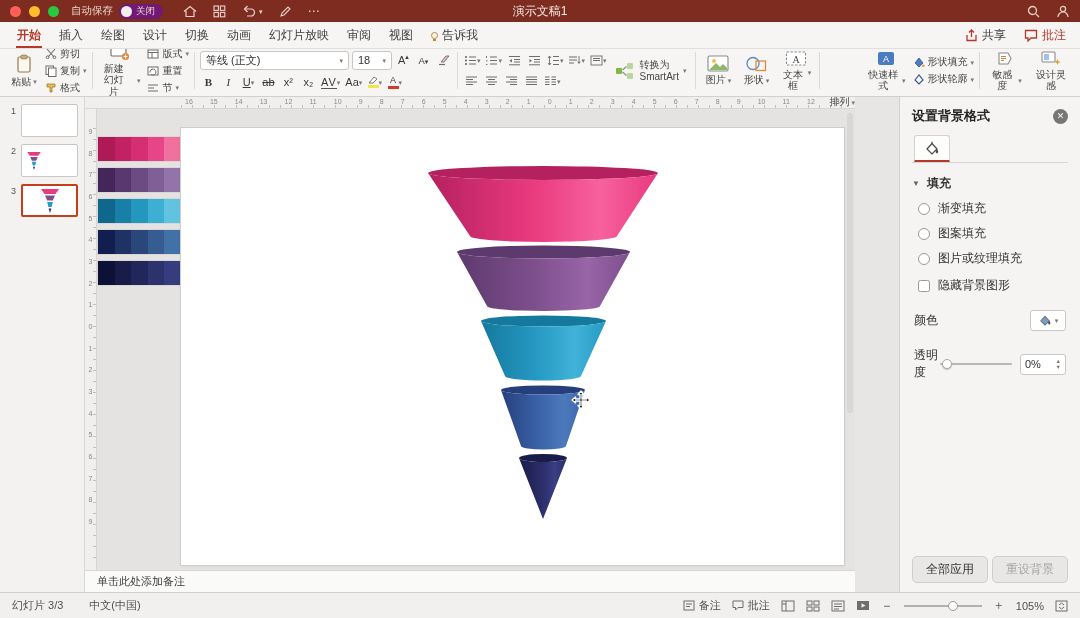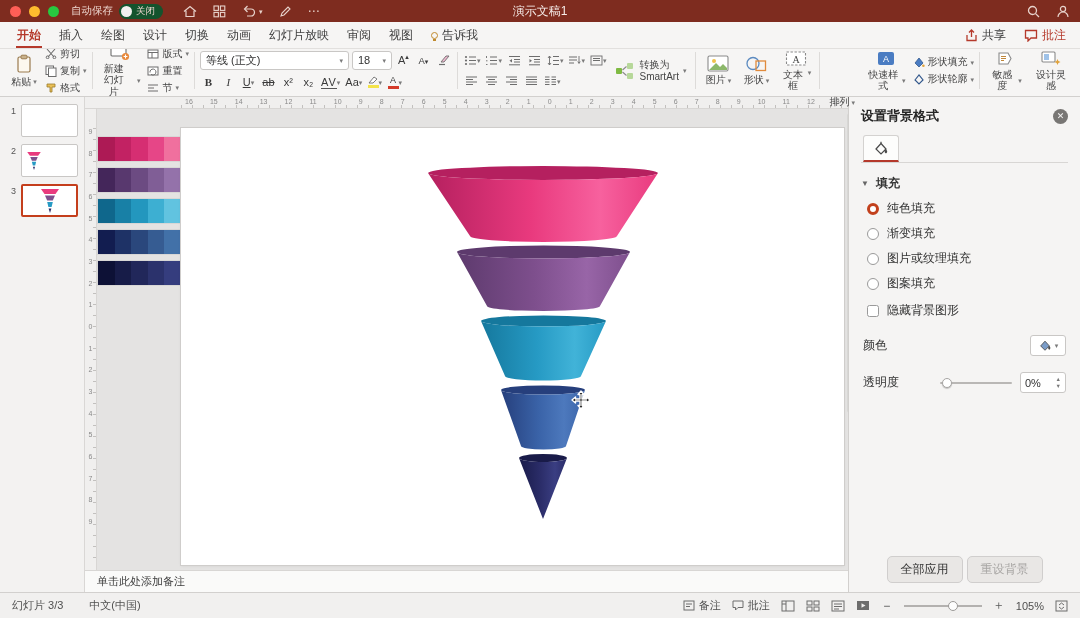--- a/index.html
+++ b/index.html
@@ -6,21 +6,21 @@
   html,body { background:#d8d6d4; }
   body { font-family:"Liberation Sans","DejaVu Sans",sans-serif; }
   .app { position:relative; width:1080px; height:618px; background:#e8e6e5; overflow:hidden; color:#333; font-size:12px; }
 
   
   .titlebar { position:absolute; top:0; left:0; right:0; height:22px; background:#7e2c1f; display:flex; align-items:center; z-index:30; }
   .traffic { display:flex; gap:8px; padding:0 12px 0 10px; }
   .dot { width:11px; height:11px; border-radius:50%; }
   .dot.red{background:#ff5f57;} .dot.yellow{background:#febc2e;} .dot.green{background:#28c840;}
   .autosave { display:flex; align-items:center; gap:6px; font-size:10.5px; color:#ecd4cd; }
-  .toggle { display:flex; align-items:center; gap:4px; background:#14532d; border-radius:9px; padding:1px 8px 1px 2px; font-size:9.5px; color:#ecd4cd; }
+  .toggle { display:flex; align-items:center; gap:4px; background:#701a75; border-radius:9px; padding:1px 8px 1px 2px; font-size:9.5px; color:#ecd4cd; }
   .knob { width:11px; height:11px; border-radius:50%; background:#f2efee; }
   .tb-icons { display:flex; align-items:center; gap:16px; margin-left:20px; }
   .tb-ic { display:flex; align-items:center; gap:2px; }
   .tb-title { position:absolute; left:300px; right:300px; text-align:center; font-size:12px; color:#f6ece9; pointer-events:none; }
   .tb-right { position:absolute; right:10px; display:flex; gap:16px; align-items:center; }
 
   
   .tabsrow { position:absolute; top:22px; left:0; right:0; height:27px; background:#f6f5f4; border-bottom:1px solid #e2e0de; display:flex; align-items:center; padding:0 8px; z-index:25; }
   .tab { padding:4px 9px 3px; font-size:12px; color:#3e3e3e; position:relative; white-space:nowrap; display:flex; align-items:center; }
   .tab.active { color:#b5392b; font-weight:bold; }
@@ -73,21 +73,21 @@
   .slide { position:absolute; left:96px; top:31px; width:663px; height:437px; background:#fff; box-shadow:0 0 0 1px #cfcdcb, 0 1px 3px rgba(0,0,0,.08); }
   .funnel { position:absolute; left:0; top:0; width:663px; height:437px; }
   .swatches { position:absolute; left:13px; top:40px; width:83px; display:flex; flex-direction:column; gap:7px; }
   .strip { height:24px; display:flex; box-shadow:0 0 0 1px rgba(0,0,0,.05); }
   .strip div { flex:1; }
   .cursor { position:absolute; left:390px; top:262px; width:20px; height:20px; }
   .notesbar { position:absolute; left:0; right:0; bottom:0; height:22px; background:#fafaf9; border-top:1px solid #d8d6d4; font-size:11px; color:#3b3b3b; display:flex; align-items:center; padding:0 12px; }
   .vscroll { position:absolute; right:2px; top:16px; width:6px; height:300px; background:#cfcecd; border-radius:3px; opacity:.6; }
 
   
-  .rightpanel { position:absolute; top:97px; right:0; width:232px; bottom:26px; background:#f5f4f3; border-left:1px solid #d2d0ce; padding:10px 12px; z-index:20; }
+  .rightpanel { position:absolute; top:97px; right:0; width:181px; bottom:26px; background:#f5f4f3; border-left:1px solid #d2d0ce; padding:10px 12px; z-index:20; }
   .rp-header { display:flex; justify-content:space-between; align-items:center; }
   .rp-title { font-size:13px; font-weight:bold; color:#262626; }
   .rp-close { width:15px; height:15px; border-radius:50%; background:#787674; color:#f5f4f3; font-size:9px; display:flex; align-items:center; justify-content:center; line-height:1; }
   .rp-tabs { margin-top:10px; border-bottom:1px solid #d8d6d4; padding:0 2px; }
   .rp-tab { width:36px; height:27px; border:1px solid #d4d2d0; border-bottom:2px solid #b5392b; background:#fdfdfc; display:flex; align-items:center; justify-content:center; border-radius:3px 3px 0 0; }
   .rp-section { margin-top:12px; font-size:12px; color:#333; display:flex; align-items:center; gap:7px; font-weight:bold; }
   .chev { font-size:8px; color:#666; }
   .rp-options { margin-top:2px; }
   .rp-option { display:flex; align-items:center; gap:8px; margin:8px 0 0 6px; font-size:12px; color:#333; }
   .radio { width:12px; height:12px; border:1px solid #9a9a9a; border-radius:50%; background:#fff; flex:0 0 auto; }
@@ -780,34 +780,30 @@
       </div>
     </div>
 
     <div class="rp-section">
       <span class="chev">▼</span>
       <span>填充</span>
     </div>
 
     <div class="rp-options">
         <div class="rp-option">
-          <span class="radio sel"></span>
-          <span>纯色填充</span>
+          <span class="radio"></span>
+          <span>渐变填充</span>
         </div>
         <div class="rp-option">
           <span class="radio"></span>
-          <span>渐变填充</span>
+          <span>图案填充</span>
         </div>
         <div class="rp-option">
           <span class="radio"></span>
           <span>图片或纹理填充</span>
-        </div>
-        <div class="rp-option">
-          <span class="radio"></span>
-          <span>图案填充</span>
         </div>
       </div>
 
     <div class="rp-check">
       <span class="checkbox"></span>
       <span>隐藏背景图形</span>
     </div>
 
     <div class="rp-row">
       <span>颜色</span>

